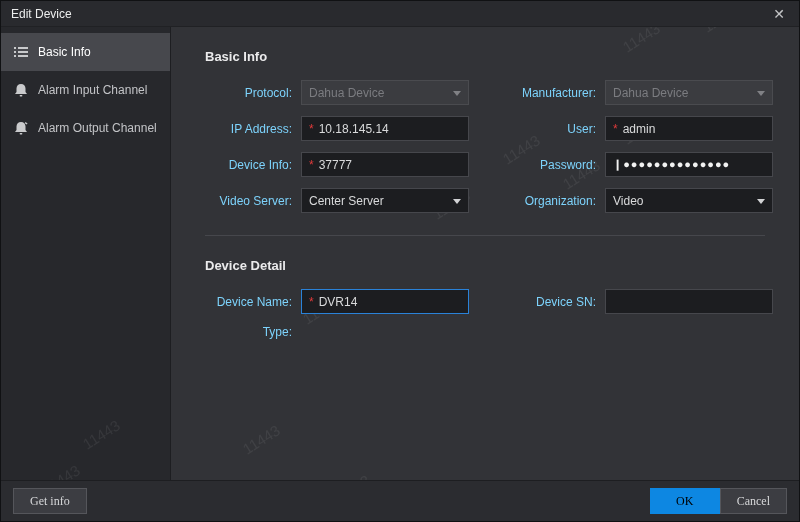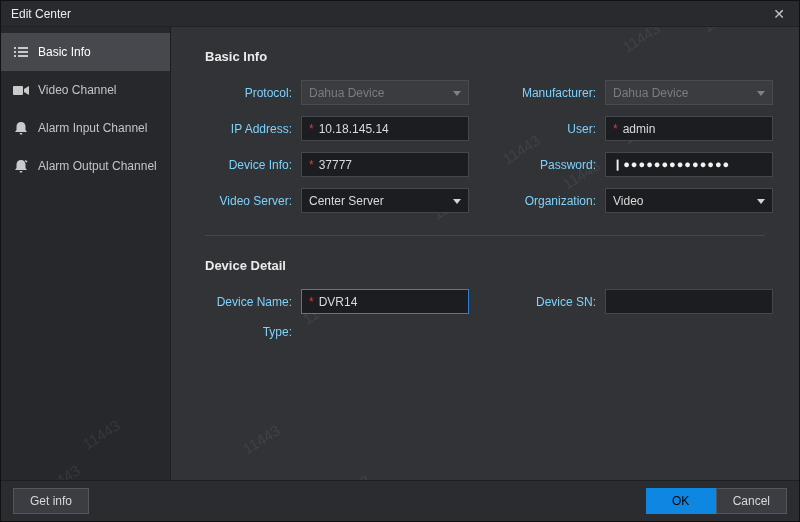--- a/index.html
+++ b/index.html
@@ -93,20 +93,21 @@
     border-top:1px solid #46474c;
   }
 
   
   .footer {
     position:absolute; bottom:0; left:0; right:0; height:41px;
     background:#2b2c30;
     border-top:1px solid #1d1e21;
     display:flex; align-items:center; padding:16px 12px;
     z-index:5;
+    font-family:Liberation Serif, serif;
   }
   .btn {
     height:26px; display:inline-flex; align-items:center; justify-content:center;
     font-size:12px; cursor:pointer; padding:0 16px; border:1px solid #55565b;
     background:#3c3d42; color:#d7d8da;
   }
   .btn-ok {
     background:#0d87e2; border-color:#0d87e2; color:#000000;
     min-width:70px; margin-left:auto;
   }
@@ -135,21 +136,21 @@
     <span class="wm" style="left:620px; top:120px;">11443</span>
     <span class="wm" style="left:300px; top:300px;">11443</span>
     <span class="wm" style="left:80px;  top:425px;">11443</span>
     <span class="wm" style="left:40px;  top:470px;">11443</span>
     <span class="wm" style="left:150px; top:495px;">11443</span>
     <span class="wm" style="left:240px; top:430px;">11443</span>
     <span class="wm" style="left:330px; top:480px;">11443</span>
   </div>
 
   <div class="titlebar">
-    <span class="title">Edit Center</span>
+    <span class="title">Edit Device</span>
     <span class="close">✕</span>
   </div>
 
   <div class="dlg-body">
 
     <div class="sidebar">
       <div class="side-item selected">
         <span class="icn">
           <svg width="14" height="12" viewBox="0 0 14 12">
             <rect class="fill" x="0" y="1" width="2" height="2"></rect>
@@ -157,29 +158,20 @@
             <rect class="fill" x="0" y="9" width="2" height="2"></rect>
             <rect class="fill" x="4" y="1" width="10" height="2"></rect>
             <rect class="fill" x="4" y="5" width="10" height="2"></rect>
             <rect class="fill" x="4" y="9" width="10" height="2"></rect>
           </svg>
         </span>
         <span>Basic Info</span>
       </div>
       <div class="side-item">
         <span class="icn">
-          <svg width="16" height="11" viewBox="0 0 16 11">
-            <rect class="fill" x="0" y="1" width="10" height="9" rx="1"></rect>
-            <path class="fill" d="M11 4 L16 1 L16 10 L11 7 Z"></path>
-          </svg>
-        </span>
-        <span>Video Channel</span>
-      </div>
-      <div class="side-item">
-        <span class="icn">
           <svg width="14" height="13" viewBox="0 0 14 13">
             <path class="fill" d="M7 0 C4.2 0 2.5 2 2.5 4.6 L2.5 8 L1 10 L13 10 L11.5 8 L11.5 4.6 C11.5 2 9.8 0 7 0 Z"></path>
             <rect class="fill" x="5.6" y="11" width="2.8" height="1.6" rx="0.8"></rect>
           </svg>
         </span>
         <span>Alarm Input Channel</span>
       </div>
       <div class="side-item">
         <span class="icn">
           <svg width="14" height="13" viewBox="0 0 14 13">

